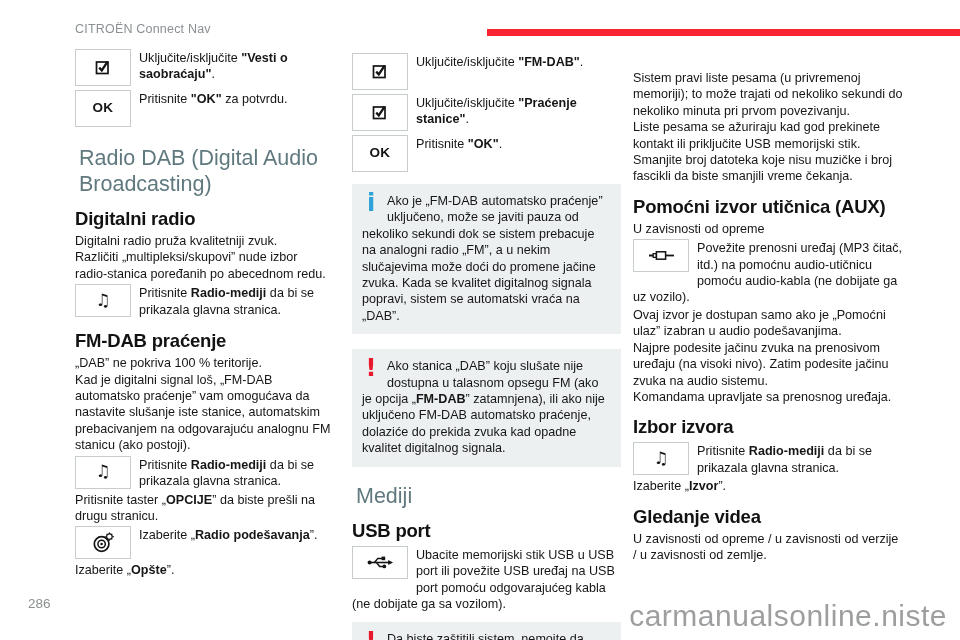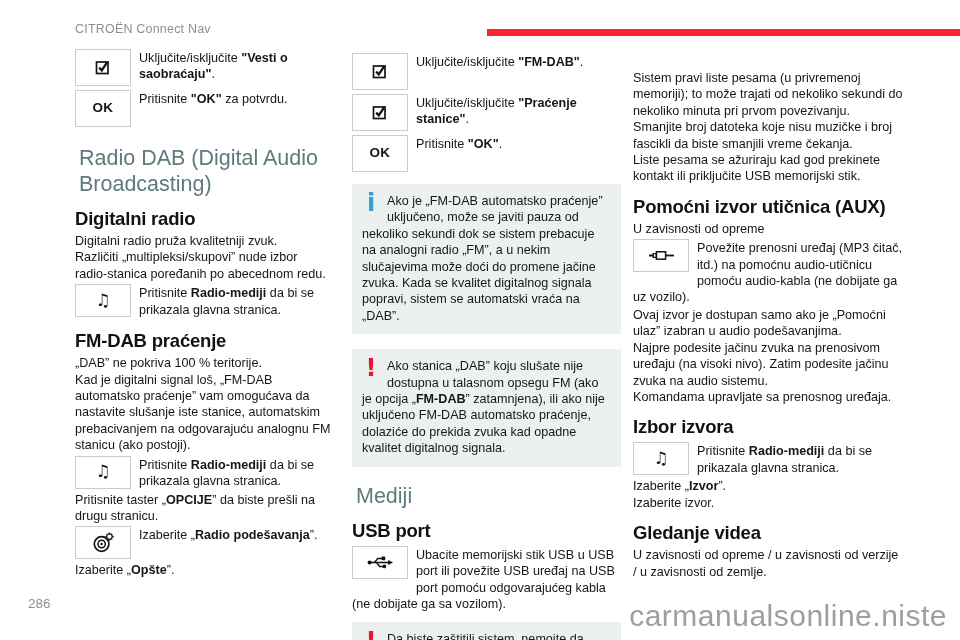--- a/index.html
+++ b/index.html
@@ -132,22 +132,22 @@
     <path d="M9.5 8.5 L12.6 12.4 H15.8" fill="none" stroke="#141414" stroke-width="1.5"></path>
     <circle cx="17.3" cy="12.4" r="1.9" fill="#141414"></circle>
   </svg>
 </span>
       <span class="irtext"><span>Ubacite memorijski stik USB u USB port ili povežite USB uređaj na USB port pomoću odgovarajućeg kabla (ne dobijate ga sa vozilom).</span></span>
     </div>
     <div class="note warn"><span class="note-glyph">!</span><span><span>Da biste zaštitili sistem, nemojte da koristite USB čvorište.</span></span></div>
   </div>
 <div id="col-right" class="col">
     <div class="p"><span>Sistem pravi liste pesama (u privremenoj memoriji); to može trajati od nekoliko sekundi do nekoliko minuta pri prvom povezivanju.</span></div>
+    <div class="p"><span>Liste pesama se ažuriraju kad god prekinete kontakt ili priključite USB memorijski stik.</span></div>
     <div class="p"><span>Smanjite broj datoteka koje nisu muzičke i broj fascikli da biste smanjili vreme čekanja.</span></div>
-    <div class="p"><span>Liste pesama se ažuriraju kad god prekinete kontakt ili priključite USB memorijski stik.</span></div>
     <div class="h3"><span>Pomoćni izvor utičnica (AUX)</span></div>
     <div class="p"><span>U zavisnosti od opreme</span></div>
     <div class="iconrow">
       <span class="icon-box aux-jack-icon">
   <svg width="27" height="15" viewBox="0 0 27 15">
     <path d="M1 7.5 H5.2" stroke="#141414" stroke-width="2"></path>
     <path d="M5.2 5.6 H8.4 V9.4 H5.2 Z" fill="none" stroke="#141414" stroke-width="1.3"></path>
     <rect x="8.4" y="3.8" width="9.2" height="7.4" fill="none" stroke="#141414" stroke-width="1.5"></rect>
     <path d="M17.6 7.5 H26" stroke="#141414" stroke-width="1.8"></path>
   </svg>
@@ -156,19 +156,18 @@
     </div>
     <div class="p"><span>Ovaj izvor je dostupan samo ako je „Pomoćni ulaz” izabran u audio podešavanjima.</span></div>
     <div class="p"><span>Najpre podesite jačinu zvuka na prenosivom uređaju (na visoki nivo). Zatim podesite jačinu zvuka na audio sistemu.</span></div>
     <div class="p"><span>Komandama upravljate sa prenosnog uređaja.</span></div>
     <div class="h3"><span>Izbor izvora</span></div>
     <div class="iconrow">
       <span class="icon-box music-note-icon">♫</span>
       <span class="irtext"><span>Pritisnite </span><b>Radio-mediji</b><span> da bi se prikazala glavna stranica.</span></span>
     </div>
     <div class="p"><span>Izaberite „</span><b>Izvor</b><span>”.</span></div>
-    <div class="p"><span>Izaberite izvor.</span></div>
     <div class="h3"><span>Gledanje videa</span></div>
     <div class="p"><span>U zavisnosti od opreme / u zavisnosti od verzije / u zavisnosti od zemlje.</span></div>
   </div>
 
 <div id="page-number">286</div>
 <div id="watermark">carmanualsonline.niste</div>
 
 </body></html>

